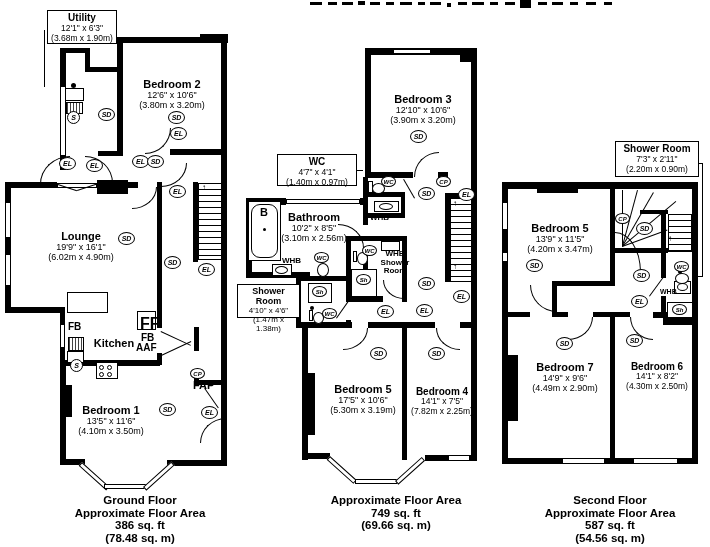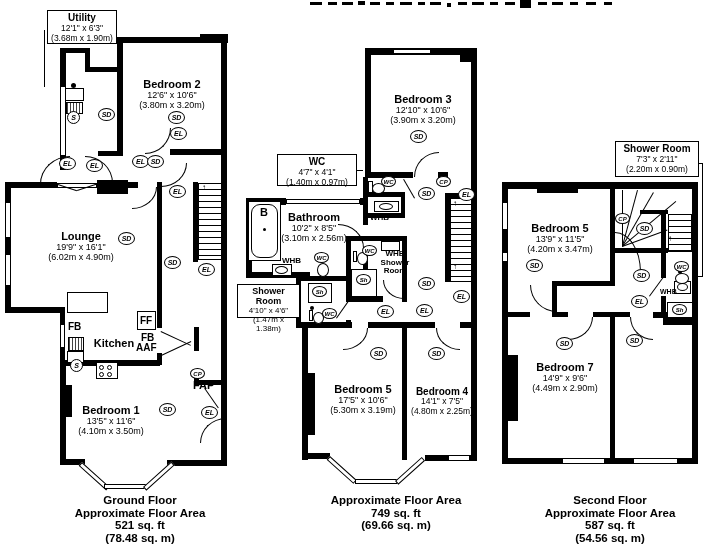--- a/index.html
+++ b/index.html
@@ -130,21 +130,21 @@
     <div class="tb" style="left:137px;top:311px;width:19px;height:19px"></div>
     <div class="hb" style="left:68px;top:337px;width:16px;height:14px"></div>
     <div class="tb" style="left:67px;top:351px;width:17px;height:12px"></div>
     <div class="tb" style="left:96px;top:362px;width:22px;height:17px"></div>
     <div class="oval" style="left:99px;top:365px;width:5px;height:5px"></div>
     <div class="oval" style="left:107px;top:365px;width:5px;height:5px"></div>
     <div class="oval" style="left:99px;top:372px;width:5px;height:5px"></div>
     <div class="oval" style="left:107px;top:372px;width:5px;height:5px"></div>
 
     <span class="bt" style="left:68px;top:321px;font-size:10px">FB</span>
-    <span class="bt" style="left:140px;top:315px;font-size:10px">FF</span>
+    <span class="bt" style="left:140px;top:315px;font-size:16px">FF</span>
     <span class="bt" style="left:141px;top:332px;font-size:10px">FB</span>
     <span class="bt" style="left:136px;top:342px;font-size:10px">AAF</span>
     <span class="bt" style="left:193px;top:379px;font-size:11px">FAP</span>
 
     <i class="mk m1" style="left:98px;top:108px">SD</i>
     <i class="mk m3" style="left:67px;top:111px">S</i>
     <i class="mk m1" style="left:59px;top:157px">EL</i>
     <i class="mk m1" style="left:86px;top:159px">EL</i>
     <i class="mk m1" style="left:132px;top:155px">EL</i>
     <i class="mk m1" style="left:147px;top:155px">SD</i>
@@ -179,21 +179,21 @@
       <span class="rn">Kitchen</span>
     </div>
     <div class="rlb" style="left:57px;top:404px;width:108px">
       <span class="rn">Bedroom 1</span>
       <span class="rd">13'5" x 11'6"</span>
       <span class="rd">(4.10m x 3.50m)</span>
     </div>
     <div class="foot" style="left:35px;top:494px">
       <div>Ground Floor</div>
       <div>Approximate Floor Area</div>
-      <div>521 sq. ft</div>
+      <div>386 sq. ft</div>
       <div>(78.48 sq. m)</div>
     </div>
   </div>
 
   <div class="grp">
 
     <div class="w" style="left:365px;top:48px;width:112px;height:7px"></div>
     <div class="win" style="left:393px;top:49px;width:38px;height:5px"></div>
     <div class="w" style="left:460px;top:48px;width:17px;height:14px"></div>
     <div class="w" style="left:365px;top:48px;width:6px;height:130px"></div>
@@ -318,21 +318,21 @@
       <span style="display:block">Room</span>
     </div>
     <div class="rlb" style="left:316px;top:383px;width:94px">
       <span class="rn">Bedroom 5</span>
       <span class="rd">17'5" x 10'6"</span>
       <span class="rd">(5.30m x 3.19m)</span>
     </div>
     <div class="rlb sm" style="left:404px;top:386px;width:76px">
       <span class="rn">Bedroom 4</span>
       <span class="rd">14'1" x 7'5"</span>
-      <span class="rd">(4.80m x 2.25m)</span>
+      <span class="rd">(7.82m x 2.25m)</span>
     </div>
     <div class="foot" style="left:291px;top:494px">
       <div>Approximate Floor Area</div>
       <div>749 sq. ft</div>
       <div>(69.66 sq. m)</div>
     </div>
   </div>
 
   <div class="grp">
 
@@ -405,20 +405,25 @@
     <div class="rlb" style="left:504px;top:222px;width:112px">
       <span class="rn">Bedroom 5</span>
       <span class="rd">13'9" x 11'5"</span>
       <span class="rd">(4.20m x 3.47m)</span>
     </div>
     <div class="rlb" style="left:509px;top:361px;width:112px">
       <span class="rn">Bedroom 7</span>
       <span class="rd">14'9" x 9'6"</span>
       <span class="rd">(4.49m x 2.90m)</span>
     </div>
+    <div class="rlb sm" style="left:612px;top:361px;width:90px">
+      <span class="rn">Bedroom 6</span>
+      <span class="rd">14'1" x 8'2"</span>
+      <span class="rd">(4.30m x 2.50m)</span>
+    </div>
     <div class="foot" style="left:505px;top:494px">
       <div>Second Floor</div>
       <div>Approximate Floor Area</div>
       <div>587 sq. ft</div>
       <div>(54.56 sq. m)</div>
     </div>
   </div>
 
 </div>
 

